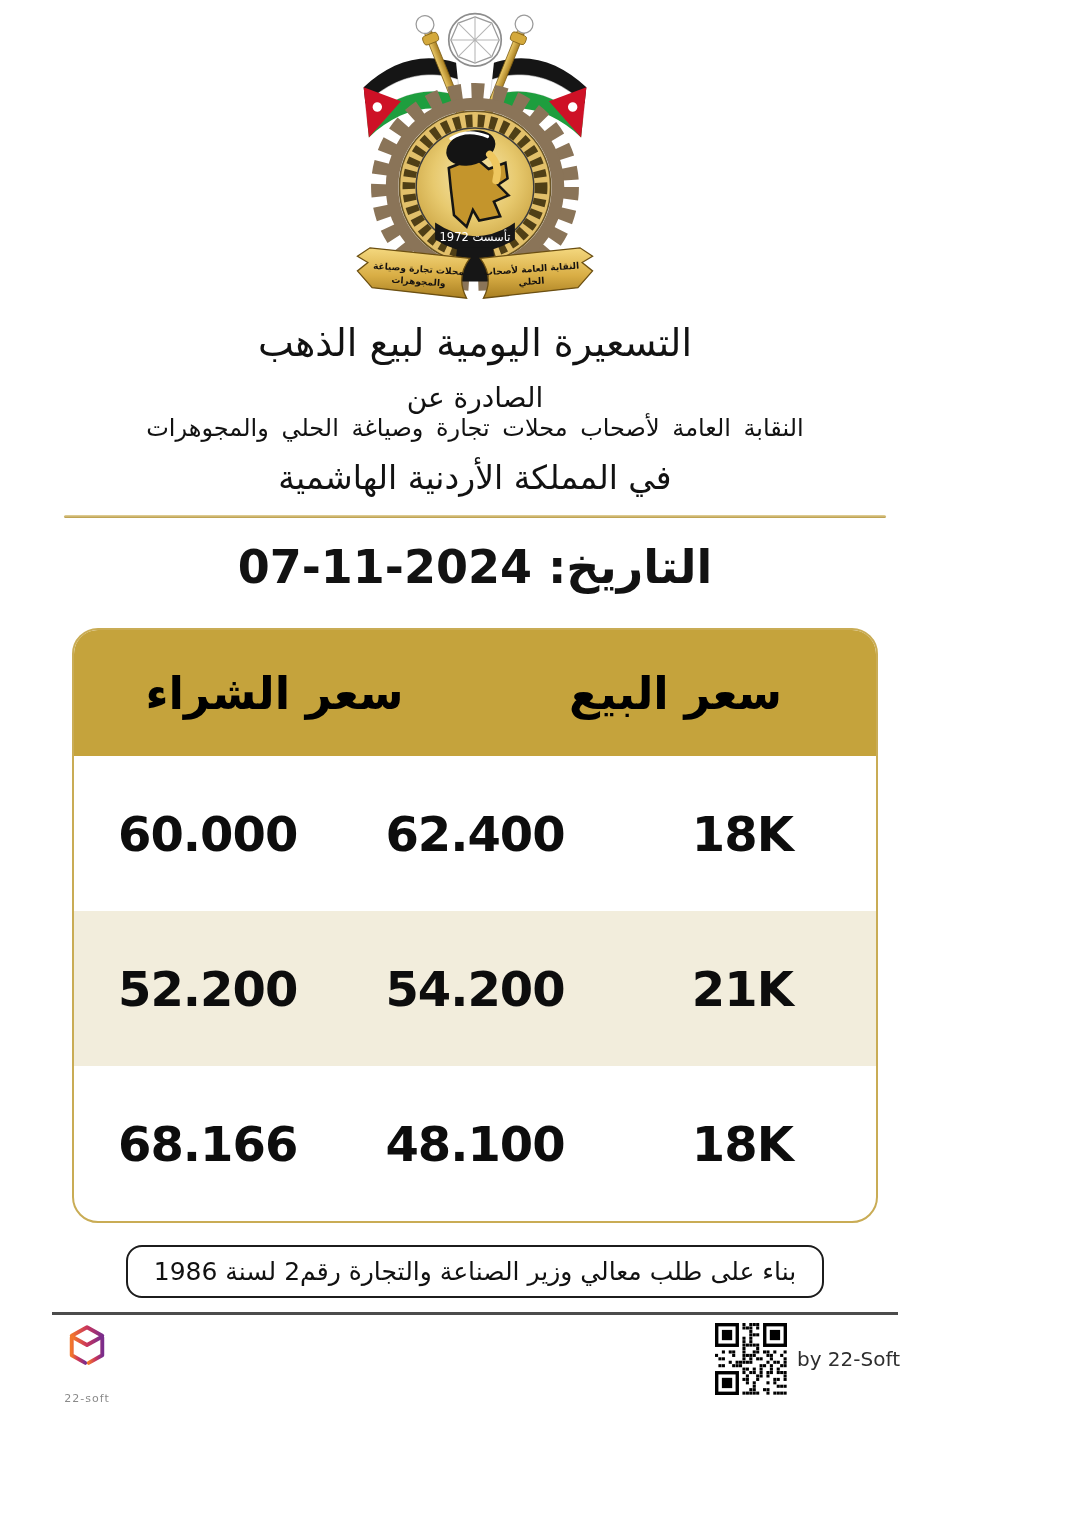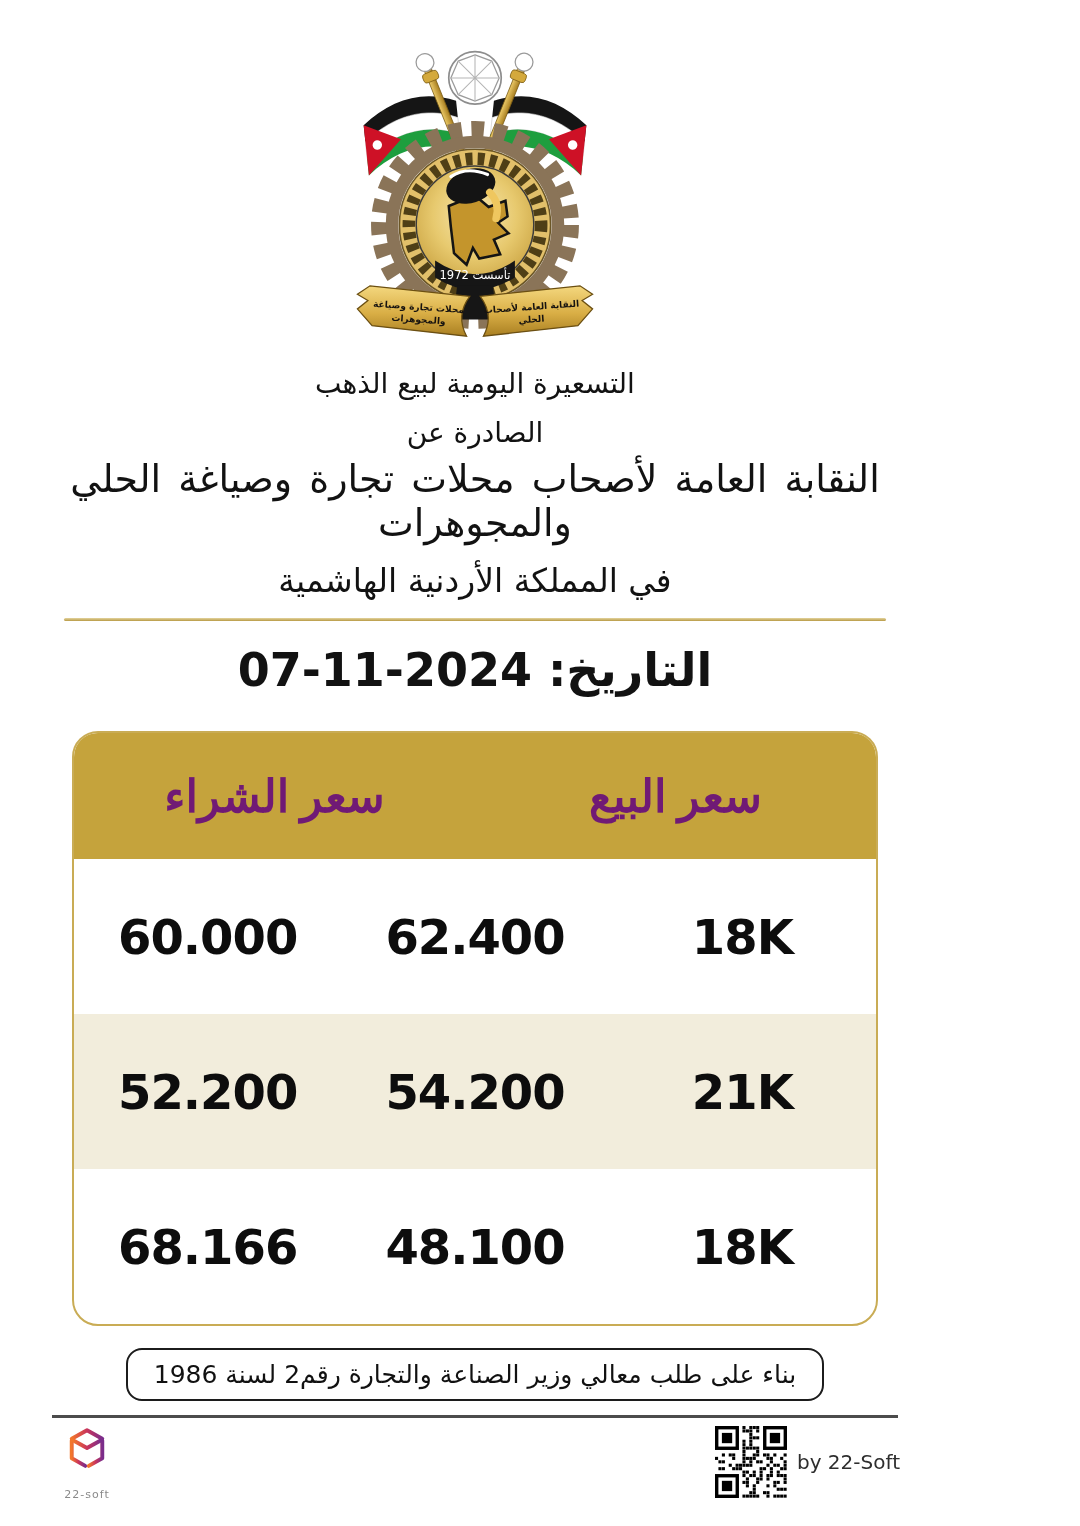--- a/index.html
+++ b/index.html
@@ -5,56 +5,56 @@
   :root{
     --gold:#C5A33C;
     --cream:#F2EDDC;
     --border-gold:#C9AC55;
     --line-tan:#C8B078;
     --ink:#121212;
   }
   *{box-sizing:border-box;margin:0;padding:0;}
   html,body{width:1080px;height:1526px;background:#ffffff;overflow:hidden;}
   body{font-family:"DejaVu Sans",sans-serif;color:var(--ink);}
-  .page{width:950px;height:1526px;position:relative;padding-top:38px;}
+  .page{width:950px;height:1526px;position:relative;}
 
   
   .logo-wrap{display:flex;justify-content:center;}
   .titles{text-align:center;direction:rtl;}
-  .page-title{font-size:28px;font-weight:500;letter-spacing:0;margin-top:14px;}
+  .page-title{font-size:38px;font-weight:500;letter-spacing:0;margin-top:6px;}
   .issued-by{font-size:28px;margin-top:16px;}
-  .organization{font-size:38px;margin-top:8px;word-spacing:5px;}
+  .organization{font-size:24px;word-spacing:5px;}
   .country{font-size:33px;font-weight:500;margin-top:16px;}
   .divider{height:3px;width:822px;margin:18px auto 0;
            background:linear-gradient(#E4D49F,#B89A45);border-radius:2px;}
   .date-line{display:flex;direction:rtl;justify-content:center;gap:16px;
              margin-top:22px;font-size:46px;font-weight:800;}
 
   
   .price-table{margin:34px 72px 0;border:2px solid var(--border-gold);
                border-radius:26px;overflow:hidden;background:#fff;}
   .tbl-header{display:flex;direction:rtl;background:var(--gold);
               border-radius:22px 22px 0 0;height:126px;align-items:center;}
-  .tbl-header .cell{flex:1;text-align:center;font-size:45px;font-weight:700;color:#701a75;font-family:Liberation Serif, serif;}
+  .tbl-header .cell{flex:1;text-align:center;font-size:45px;font-weight:700;color:#000000;}
   .tbl-row{display:flex;direction:rtl;height:155px;align-items:center;}
   .tbl-row.alt{background:var(--cream);}
   .tbl-row .cell{flex:1;text-align:center;font-size:48px;font-weight:900;
                  letter-spacing:-1px;color:#0d0d0d;}
 
   
   .note-wrap{display:flex;justify-content:center;margin-top:22px;}
   .note-box{direction:rtl;border:2.5px solid #1c1c1c;border-radius:16px;
             padding:10px 26px;font-size:25px;color:#111;}
 
   
   .footer-line{height:3px;background:#4c4c4c;margin:14px 52px 0;}
   .footer{display:flex;justify-content:space-between;align-items:flex-start;
           padding:8px 50px 0 52px;}
   .brand{display:flex;flex-direction:column;align-items:center;width:70px;}
-  .brand-label{font-size:11px;color:#8a8a8a;letter-spacing:1px;margin-top:6px;}
+  .brand-label{font-size:11px;color:#8a8a8a;letter-spacing:1px;margin-top:13px;}
   .credit{display:flex;align-items:center;gap:10px;}
   .credit-text{font-size:20px;color:#2e2e2e;}
   svg text{font-family:"DejaVu Sans",sans-serif;}
 </style>
 </head>
 <body>
 
 <div class="page">
 
   <div class="logo-wrap">

